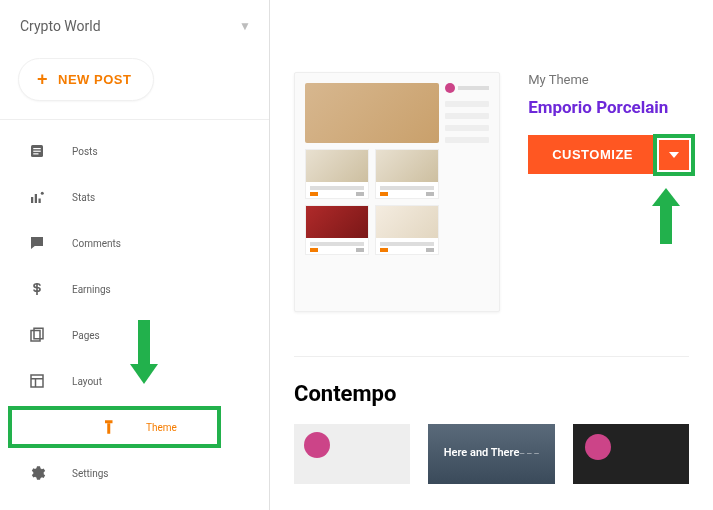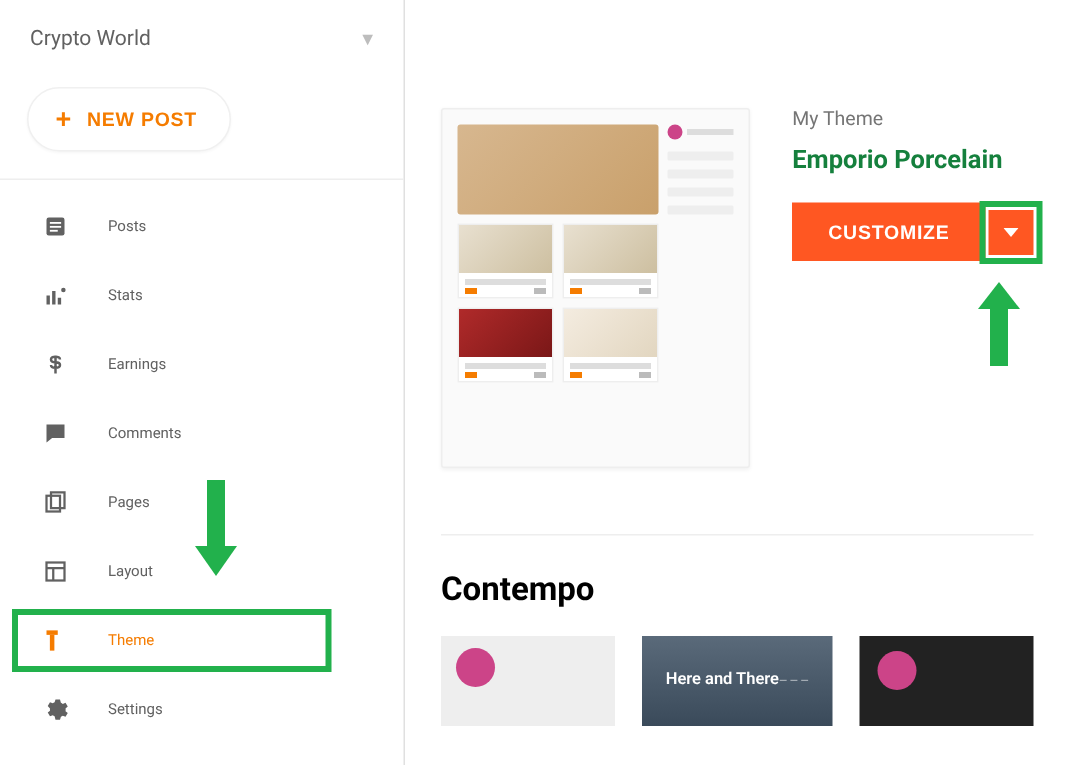--- a/index.html
+++ b/index.html
@@ -6,21 +6,21 @@
 body { font-family: Roboto, Arial, sans-serif; background: #fff; color: #212121; width: 713px; height: 510px; overflow: hidden; }
 .layout { display: flex; height: 100%; }
 .sidebar { width: 270px; border-right: 1px solid #e0e0e0; padding-top: 12px; }
 .blog-select { display: flex; align-items: center; justify-content: space-between; padding: 6px 18px 14px 20px; color: #616161; font-size: 14px; cursor: pointer; }
 .blog-select .chev { color: #bdbdbd; font-size: 12px; }
 .new-post-btn { margin: 10px 0 18px 18px; display: inline-flex; align-items: center; gap: 10px; border: 1px solid #f0f0f0; border-radius: 22px; padding: 10px 22px 10px 18px; color: #f57c00; font-weight: 600; font-size: 13px; letter-spacing: .5px; cursor: pointer; background: #fff; box-shadow: 0 1px 2px rgba(0,0,0,.04); }
 .new-post-btn .plus { font-size: 18px; font-weight: 700; }
 .sep { height: 1px; background: #eee; margin: 0 0 8px 0; }
 .nav-item { display: flex; align-items: center; gap: 24px; padding: 14px 18px 14px 26px; color: #616161; font-size: 10px; cursor: pointer; position: relative; }
 .nav-item .icon { width: 22px; display: flex; justify-content: center; color: #616161; }
-.nav-item.active { color: #f57c00; }
+.nav-item.active { color: #f57c00; justify-content: center; }
 .nav-item.active .icon { color: #f57c00; }
 .nav-item.outlined::after { content:""; position:absolute; left:8px; right:48px; top:2px; bottom:2px; border:4px solid #22b14c; pointer-events:none; }
 .main { flex: 1; padding: 22px 24px 0 24px; overflow: hidden; }
 .my-theme-row { display: flex; gap: 28px; align-items: flex-start; padding-top: 50px; }
 .preview-card { width: 240px; height: 240px; background: #fafafa; border: 1px solid #eee; border-radius: 2px; box-shadow: 0 1px 3px rgba(0,0,0,.06); padding: 10px 10px 6px 10px; }
 .preview-title { font-size: 12px; font-weight: 700; color: #333; margin-bottom: 6px; }
 .preview-body { display: flex; gap: 6px; }
 .preview-main { flex: 1; }
 .hero { height: 60px; background: linear-gradient(135deg,#d7b78f,#c9a06b); border-radius: 2px; margin-bottom: 6px; }
 .grid2 { display: grid; grid-template-columns: 1fr 1fr; gap: 6px; }
@@ -30,21 +30,21 @@
 .tile.light .img { background: linear-gradient(135deg,#f4ece0,#e2d6c0); }
 .tile .bar { height: 4px; background: #ddd; margin: 4px 4px 2px 4px; }
 .tile .meta { height: 6px; display:flex; justify-content:space-between; padding: 0 4px 4px 4px; }
 .tile .meta span { width: 8px; height: 4px; background: #f57c00; }
 .tile .meta span.g { background: #bbb; }
 .preview-side { width: 44px; }
 .side-line { height: 6px; background: #eee; margin-bottom: 6px; border-radius: 1px; }
 .avatar-sm { width: 10px; height: 10px; border-radius: 50%; background: #c48; display:inline-block; margin-right:3px; }
 .theme-info { flex: 1; }
 .my-theme-label { color: #757575; font-size: 13px; margin-bottom: 10px; }
-.theme-name { font-weight: 700; font-size: 17px; color: #15803d; margin-bottom: 18px; }
+.theme-name { font-weight: 700; font-size: 17px; color: #6d28d9; margin-bottom: 18px; }
 .btn-row { display: flex; align-items: center; position: relative; }
 .customize-btn { background: #ff5722; color: #fff; border: none; font-weight: 700; font-size: 13px; letter-spacing: .5px; padding: 12px 24px; cursor: pointer; }
 .dropdown-btn { background: #ff5722; color: #fff; border: none; padding: 12px 10px; cursor: pointer; margin-left: 2px; position: relative; }
 .dropdown-btn::before { content:""; position:absolute; inset:-6px; border:4px solid #22b14c; pointer-events:none; }
 .divider-h { height: 1px; background: #eee; margin: 44px 0 24px 0; }
 .gallery-title { font-size: 22px; font-weight: 700; color: #000000; margin-bottom: 18px; }
 .gallery-row { display: flex; gap: 18px; }
 .gcard { width: 200px; height: 60px; background: #eee; position: relative; overflow: hidden; }
 .gcard.dark { background: #222; }
 .gcard .av { width: 26px; height: 26px; border-radius: 50%; background: #c48; position: absolute; top: 8px; left: 10px; }
@@ -94,34 +94,34 @@
             <rect x="9" y="8" width="3" height="12"></rect>
             <rect x="14" y="14" width="3" height="6"></rect>
             <circle cx="19" cy="7" r="2"></circle>
           </svg>
       </span>
       <span>Stats</span>
     </div>
 
     <div class="nav-item">
       <span class="icon">
+        <svg width="18" height="18" viewBox="0 0 24 24" fill="currentColor">
+            <path d="M4 4h16v12H9l-5 4V4z"></path>
+          </svg>
+      </span>
+      <span>Comments</span>
+    </div>
+
+    <div class="nav-item">
+      <span class="icon">
         <svg width="18" height="18" viewBox="0 0 24 24" fill="none" stroke="currentColor" stroke-width="2.2">
             <path d="M12 4v16M16 7.5c0-1.5-1.8-2.5-4-2.5s-4 1-4 2.5 1.8 2.5 4 2.5 4 1 4 2.5-1.8 2.5-4 2.5-4-1-4-2.5"></path>
           </svg>
       </span>
       <span>Earnings</span>
-    </div>
-
-    <div class="nav-item">
-      <span class="icon">
-        <svg width="18" height="18" viewBox="0 0 24 24" fill="currentColor">
-            <path d="M4 4h16v12H9l-5 4V4z"></path>
-          </svg>
-      </span>
-      <span>Comments</span>
     </div>
 
     <div class="nav-item">
       <span class="icon">
         <svg width="18" height="18" viewBox="0 0 24 24" fill="none" stroke="currentColor" stroke-width="2">
             <rect x="4" y="6" width="12" height="14"></rect>
             <rect x="8" y="3" width="12" height="14"></rect>
           </svg>
       </span>
       <span>Pages</span>

